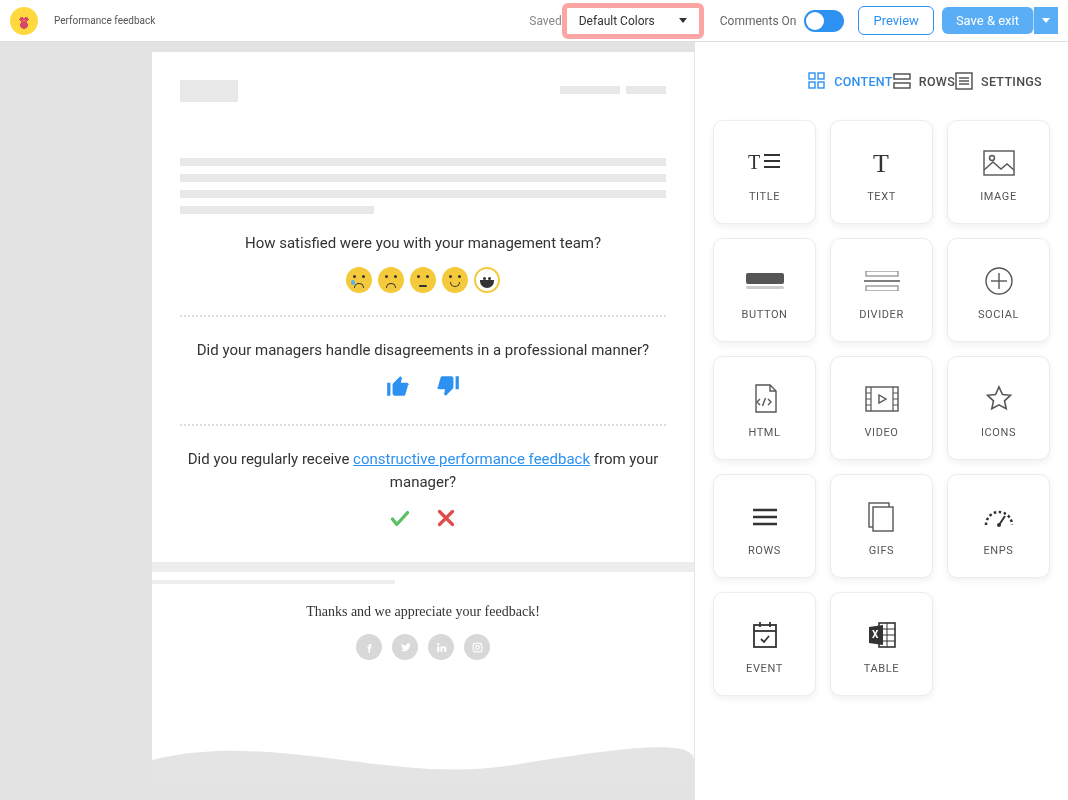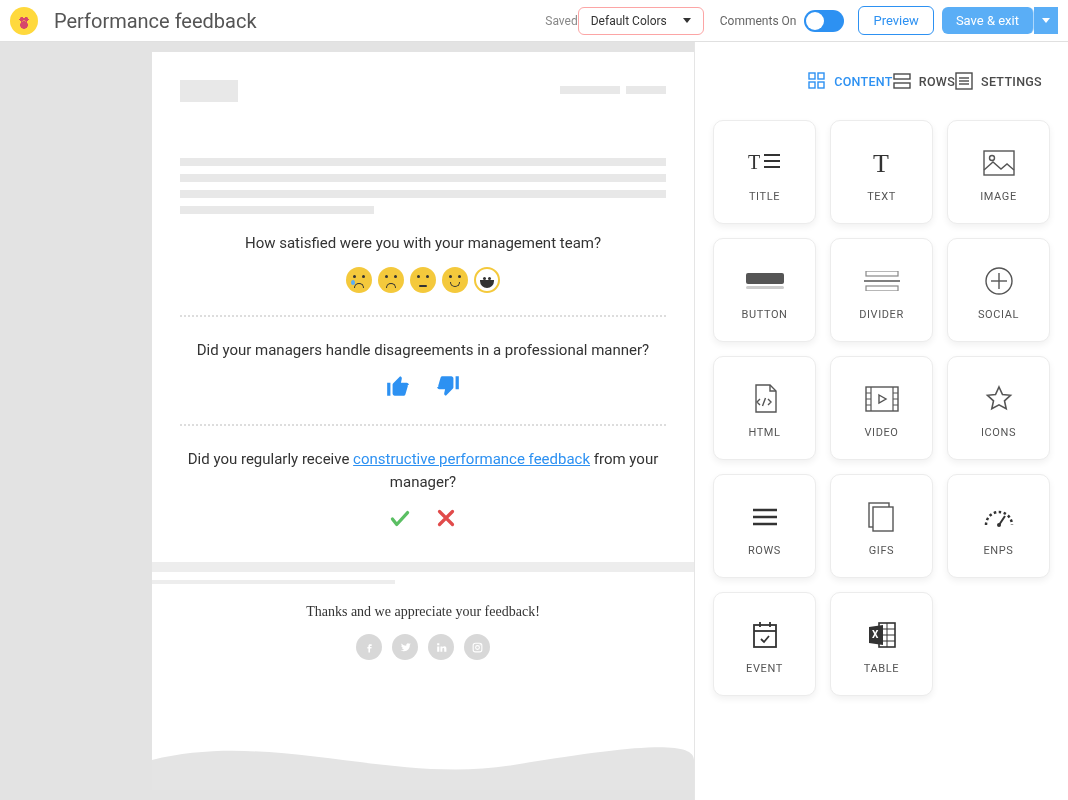--- a/index.html
+++ b/index.html
@@ -1,23 +1,23 @@
 <!DOCTYPE html>
 <html><head>
 <meta charset="utf-8">
 <style>
 * { box-sizing: border-box; margin: 0; padding: 0; }
 body { font-family: -apple-system, BlinkMacSystemFont, "Segoe UI", Roboto, "Helvetica Neue", sans-serif; background: #e3e3e3; width: 1068px; height: 800px; overflow: hidden; color: #333; }
 .top-bar { background: #fff; height: 42px; display: flex; align-items: center; padding: 0 10px; border-bottom: 1px solid #e0e0e0; }
 .logo { width: 28px; height: 28px; background: #FFD93D; border-radius: 50%; display: flex; align-items: center; justify-content: center; margin-right: 16px; position: relative; }
 .logo::after { content: ""; width: 16px; height: 16px; border-radius: 50%; background: radial-gradient(circle at 35% 40%, #d7476a 15%, transparent 16%), radial-gradient(circle at 65% 40%, #d7476a 15%, transparent 16%), radial-gradient(circle at 50% 75%, #d7476a 26%, transparent 27%), #FFD93D; }
-.page-title { font-size: 20px; font-weight: 400; color: #555; flex: 0 0 auto; }
+.page-title { font-size: 10px; font-weight: 400; color: #555; flex: 0 0 auto; }
 .spacer { flex: 1; }
 .saved-label { font-size: 12px; color: #888; }
-.dropdown { border: 1px solid #fca5a5; border-radius: 6px; padding: 6px 12px; font-size: 12px; display: flex; align-items: center; gap: 16px; cursor: pointer; margin-right: 16px; }
+.dropdown { border: 5px solid #fca5a5; border-radius: 6px; padding: 6px 12px; font-size: 12px; display: flex; align-items: center; gap: 24px; cursor: pointer; margin-right: 16px; }
 .chev-down { width: 0; height: 0; border-left: 4px solid transparent; border-right: 4px solid transparent; border-top: 5px solid #333; }
 .comments-label { font-size: 12px; color: #666; margin-right: 8px; }
 .toggle { width: 40px; height: 22px; background: #2d91f2; border-radius: 11px; position: relative; cursor: pointer; margin-right: 14px; }
 .toggle::after { content: ""; position: absolute; width: 18px; height: 18px; background: #fff; border-radius: 50%; top: 2px; left: 2px; }
 .btn { border-radius: 6px; padding: 6px 14px; font-size: 13px; cursor: pointer; }
 .btn-preview { border: 1px solid #2d91f2; color: #2d91f2; background: #fff; margin-right: 8px; }
 .btn-save { background: #5aaef6; color: #fff; border-right: 1px solid rgba(255,255,255,0.5); }
 .btn-group { display: flex; border-radius: 0; overflow: hidden; }
 .btn-save-drop { background: #5aaef6; color: #fff; padding: 6px 8px; display: flex; align-items: center; }
 .btn-save-drop .chev-down { border-top-color: #fff; }

